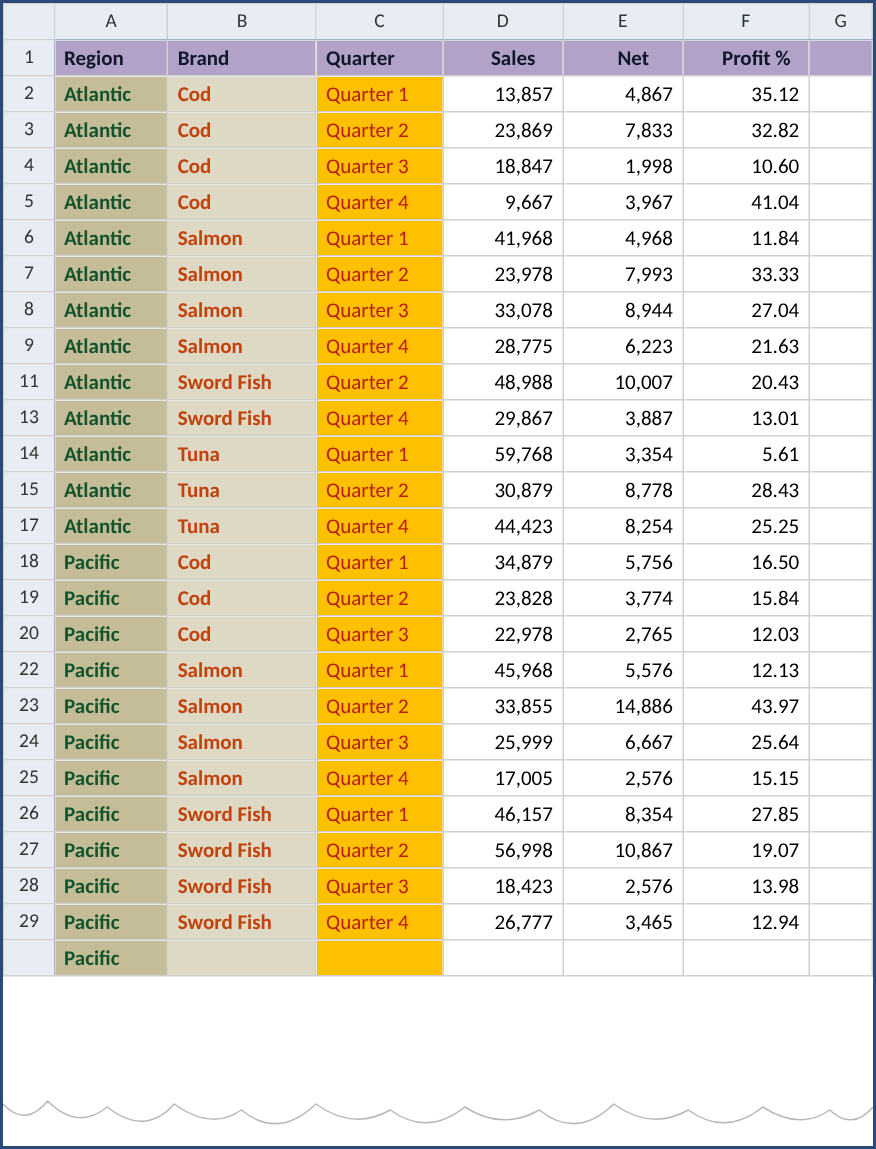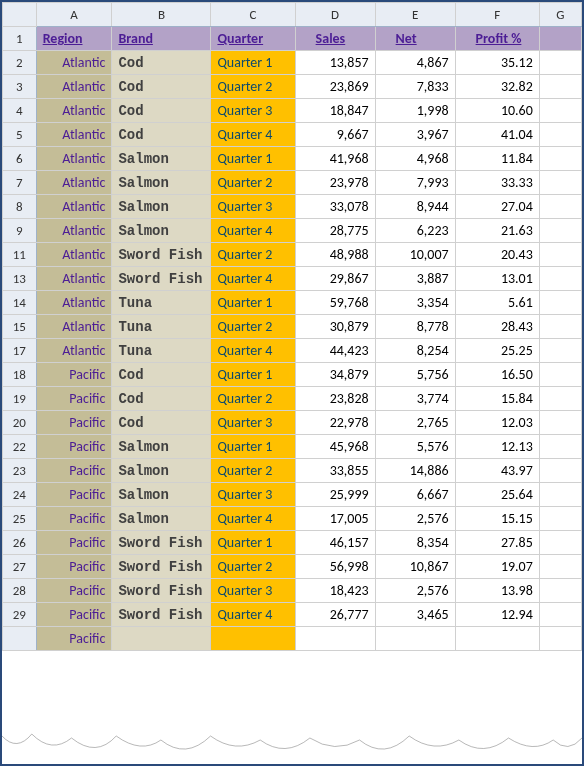--- a/index.html
+++ b/index.html
@@ -50,28 +50,27 @@
   .cB { width: 94px; }
   .cC { width: 80px; }
   .cD { width: 76px; }
   .cE { width: 76px; }
   .cF { width: 80px; }
   .cG { width: 40px; }
   
   .hdr td {
     background: #b3a2c7;
     font-weight: bold;
-    color: #4c1d95;
-    text-decoration: underline;
-  }
-  .hdr td.right { text-align: left; padding-left:20px;}
-  
-  td.region { background:#c4bd97; font-weight:normal; color:#4c1d95;text-align:right;}
-  td.brand  { background:#ddd9c4; font-weight:bold; color:#404040;font-family:Liberation Mono, monospace;}
-  td.quarter{ background:#ffc000; color:#0c4a6e;}
+    color: #0f172a;
+  }
+  .hdr td.right { text-align: center; padding-left:20px;}
+  
+  td.region { background:#c4bd97; font-weight:bold; color:#14532d;}
+  td.brand  { background:#ddd9c4; font-weight:bold; color:#c2410c;}
+  td.quarter{ background:#ffc000; color:#b91c1c;}
   td.num    { text-align:right; font-variant-numeric: tabular-nums;}
   
   .torn {
     position:absolute;
     left:0; right:0; bottom:0;
     height:40px;
     pointer-events:none;
   }
   .torn svg { width:100%; height:100%; display:block;}
 </style>

